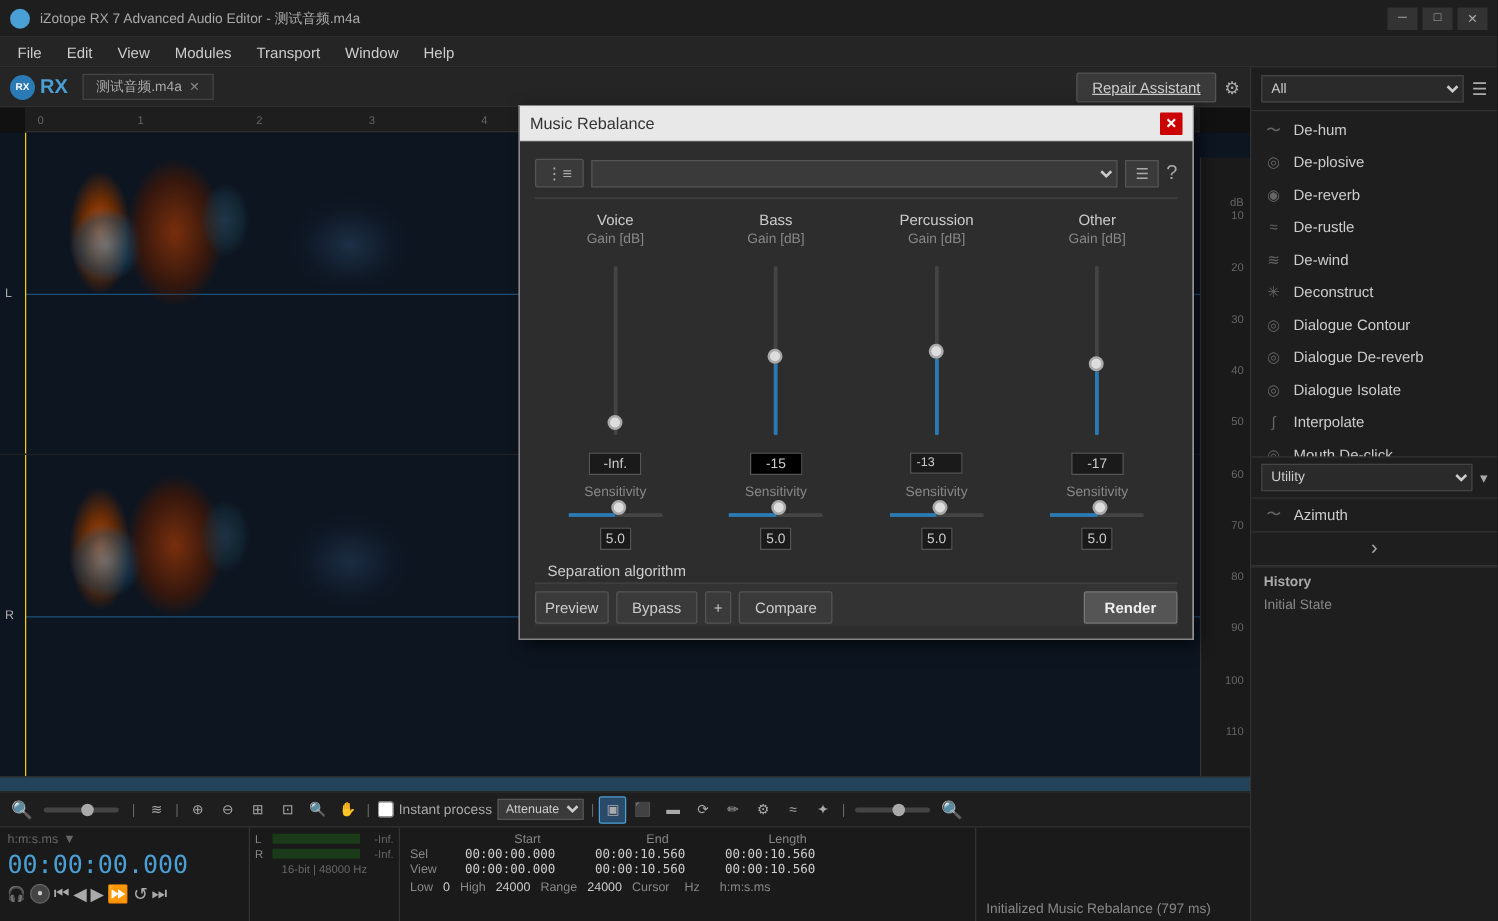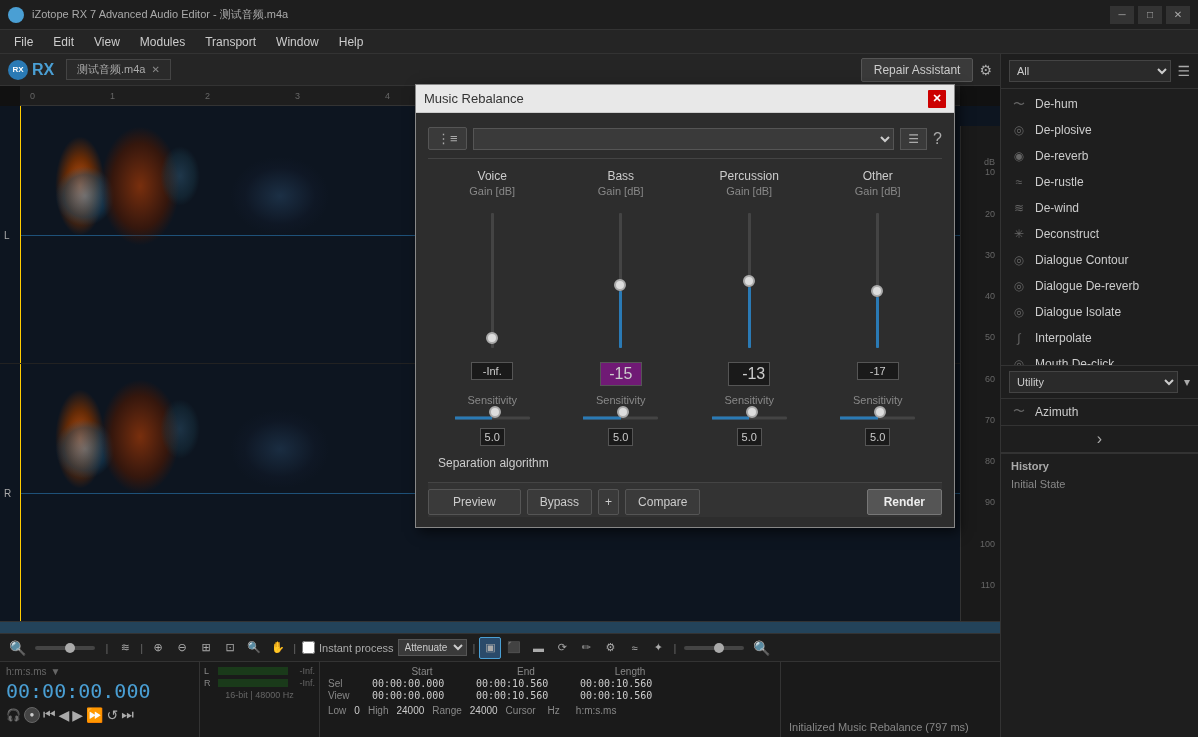--- a/index.html
+++ b/index.html
@@ -22,21 +22,21 @@
     
     #left-panel { width: 1000px; display: flex; flex-direction: column; background: #1a1a1a; }
 
     
     #tabbar { background: #252525; height: 32px; display: flex; align-items: center; padding: 0 8px; border-bottom: 1px solid #333; }
     #tabbar .logo { width: 50px; display: flex; align-items: center; gap: 4px; margin-right: 8px; }
     #tabbar .logo-circle { width: 20px; height: 20px; background: #2a7ab5; border-radius: 50%; display: flex; align-items: center; justify-content: center; font-size: 8px; color: white; font-weight: bold; }
     #tabbar .logo-text { color: #4a9fd4; font-size: 16px; font-weight: bold; }
     #tabbar .tab { background: #2a2a2a; border: 1px solid #444; padding: 2px 10px; font-size: 11px; color: #aaa; display: flex; align-items: center; gap: 6px; cursor: pointer; }
     #tabbar .tab .close-x { color: #888; font-size: 10px; cursor: pointer; }
-    #tabbar .repair-btn { margin-left: auto; background: #3a3a3a; border: 1px solid #555; color: #ccc; padding: 4px 12px; font-size: 12px; cursor: pointer; border-radius: 2px; }
+    #tabbar .repair-btn { margin-left: auto; background: #3a3a3a; border: 1px solid #555; color: #ccc; padding: 4px 12px; font-size: 12px; cursor: pointer; border-radius: 2px; text-decoration: underline; }
     #tabbar .settings-icon { margin-left: 6px; color: #aaa; font-size: 14px; cursor: pointer; }
 
     
     #waveform-area { flex: 1; background: #111; position: relative; overflow: hidden; }
     #waveform-ruler { height: 20px; background: #1e1e1e; border-bottom: 1px solid #333; display: flex; align-items: center; padding: 0; position: relative; }
     .ruler-mark { position: absolute; font-size: 9px; color: #666; }
     #waveform-tracks { flex: 1; display: flex; flex-direction: column; position: relative; height: calc(100% - 20px); }
     #track-l { flex: 1; background: #0d1520; border-bottom: 1px solid #222; position: relative; overflow: hidden; }
     #track-r { flex: 1; background: #0d1520; position: relative; overflow: hidden; }
     .track-label { position: absolute; left: 4px; top: 50%; transform: translateY(-50%); font-size: 10px; color: #aaa; z-index: 2; }
@@ -447,33 +447,33 @@
 
       <div class="channel-col" style="display:flex;flex-direction:column;align-items:center;width:110px;">
         <span class="ch-title" style="font-size:12px;color:#ccc;margin-bottom:2px;">Bass</span>
         <span class="ch-subtitle" style="font-size:11px;color:#888;margin-bottom:6px;">Gain [dB]</span>
         <div style="height:155px;display:flex;align-items:center;justify-content:center;position:relative;width:30px;">
           <div style="width:3px;height:135px;background:#444;position:relative;border-radius:1px;">
             <div style="position:absolute;bottom:0;width:100%;height:42%;background:#2a7ab5;border-radius:1px;"></div>
             <div style="width:12px;height:12px;background:#ddd;border:2px solid #aaa;border-radius:50%;position:absolute;left:-5px;bottom:42%;cursor:pointer;"></div>
           </div>
         </div>
-        <div class="ch-value" style="background:#701a75;border:1px solid #555;color:#ccc;font-size:16px;padding:2px 4px;margin-top:4px;text-align:center;min-width:42px;">-15</div>
+        <div class="ch-value" style="background:#000000;border:1px solid #555;color:#ccc;font-size:11px;padding:2px 4px;margin-top:4px;text-align:center;min-width:42px;">-15</div>
       </div>
 
       <div class="channel-col" style="display:flex;flex-direction:column;align-items:center;width:110px;">
         <span class="ch-title" style="font-size:12px;color:#ccc;margin-bottom:2px;">Percussion</span>
         <span class="ch-subtitle" style="font-size:11px;color:#888;margin-bottom:6px;">Gain [dB]</span>
         <div style="height:155px;display:flex;align-items:center;justify-content:center;position:relative;width:30px;">
           <div style="width:3px;height:135px;background:#444;position:relative;border-radius:1px;">
             <div style="position:absolute;bottom:0;width:100%;height:45%;background:#2a7ab5;border-radius:1px;"></div>
             <div style="width:12px;height:12px;background:#ddd;border:2px solid #aaa;border-radius:50%;position:absolute;left:-5px;bottom:45%;cursor:pointer;"></div>
           </div>
         </div>
-        <div class="ch-value" style="background:#1a1a1a;border:1px solid #555;color:#ccc;font-size:16px;padding:2px 4px;margin-top:4px;text-align:right;min-width:42px;">-13</div>
+        <div class="ch-value" style="background:#1a1a1a;border:1px solid #555;color:#ccc;font-size:10px;padding:2px 4px;margin-top:4px;text-align:left;min-width:42px;">-13</div>
       </div>
 
       <div class="channel-col" style="display:flex;flex-direction:column;align-items:center;width:110px;">
         <span class="ch-title" style="font-size:12px;color:#ccc;margin-bottom:2px;">Other</span>
         <span class="ch-subtitle" style="font-size:11px;color:#888;margin-bottom:6px;">Gain [dB]</span>
         <div style="height:155px;display:flex;align-items:center;justify-content:center;position:relative;width:30px;">
           <div style="width:3px;height:135px;background:#444;position:relative;border-radius:1px;">
             <div style="position:absolute;bottom:0;width:100%;height:38%;background:#2a7ab5;border-radius:1px;"></div>
             <div style="width:12px;height:12px;background:#ddd;border:2px solid #aaa;border-radius:50%;position:absolute;left:-5px;bottom:38%;cursor:pointer;"></div>
           </div>
@@ -522,25 +522,25 @@
         <div style="width:75px;height:16px;position:relative;">
           <div style="width:100%;height:3px;background:#444;position:absolute;top:50%;transform:translateY(-50%);border-radius:1px;">
               <div style="height:100%;background:#2a7ab5;width:50%;"></div>
             </div>
           <div style="width:12px;height:12px;background:#ddd;border:2px solid #aaa;border-radius:50%;position:absolute;top:-4px;left:45%;cursor:pointer;"></div>
         </div>
         <div style="background:#1a1a1a;border:1px solid #555;color:#ccc;font-size:11px;padding:2px 4px;margin-top:2px;text-align:center;">5.0</div>
       </div>
     </div>
 
-    <div id="sep-algo" style="display:flex;align-items:flex-end;gap:10px;margin-bottom:12px;padding:0 10px;">
+    <div id="sep-algo" style="display:flex;align-items:flex-end;gap:10px;margin-bottom:2px;padding:0 10px;">
       <span style="font-size:12px;color:#ccc;">Separation algorithm</span>
     </div>
 
     <div id="dialog-footer" style="display:flex;gap:6px;padding:6px 0 2px 0;border-top:1px solid #444;align-items:center;">
-      <button class="btn-preview" style="padding:5px 24px;font-size:12px;cursor:pointer;background:#3a3a3a;border:1px solid #555;color:#ccc;border-radius:2px;">Preview</button>
+      <button class="btn-preview" style="padding:5px 7px;font-size:12px;cursor:pointer;background:#3a3a3a;border:1px solid #555;color:#ccc;border-radius:2px;">Preview</button>
       <button class="btn-bypass" style="padding:5px 12px;font-size:12px;cursor:pointer;background:#3a3a3a;border:1px solid #555;color:#ccc;border-radius:2px;">Bypass</button>
       <button class="btn-plus" style="padding:5px 8px;font-size:12px;cursor:pointer;background:#3a3a3a;border:1px solid #555;color:#ccc;border-radius:2px;">+</button>
       <button class="btn-compare" style="padding:5px 12px;font-size:12px;cursor:pointer;background:#3a3a3a;border:1px solid #555;color:#ccc;border-radius:2px;">Compare</button>
       <button class="btn-render" style="padding:5px 16px;font-size:12px;cursor:pointer;background:#555;border:1px solid #777;color:#eee;border-radius:2px;margin-left:auto;font-weight:bold;">Render</button>
     </div>
   </div>
 </div>
 
 </body></html>

